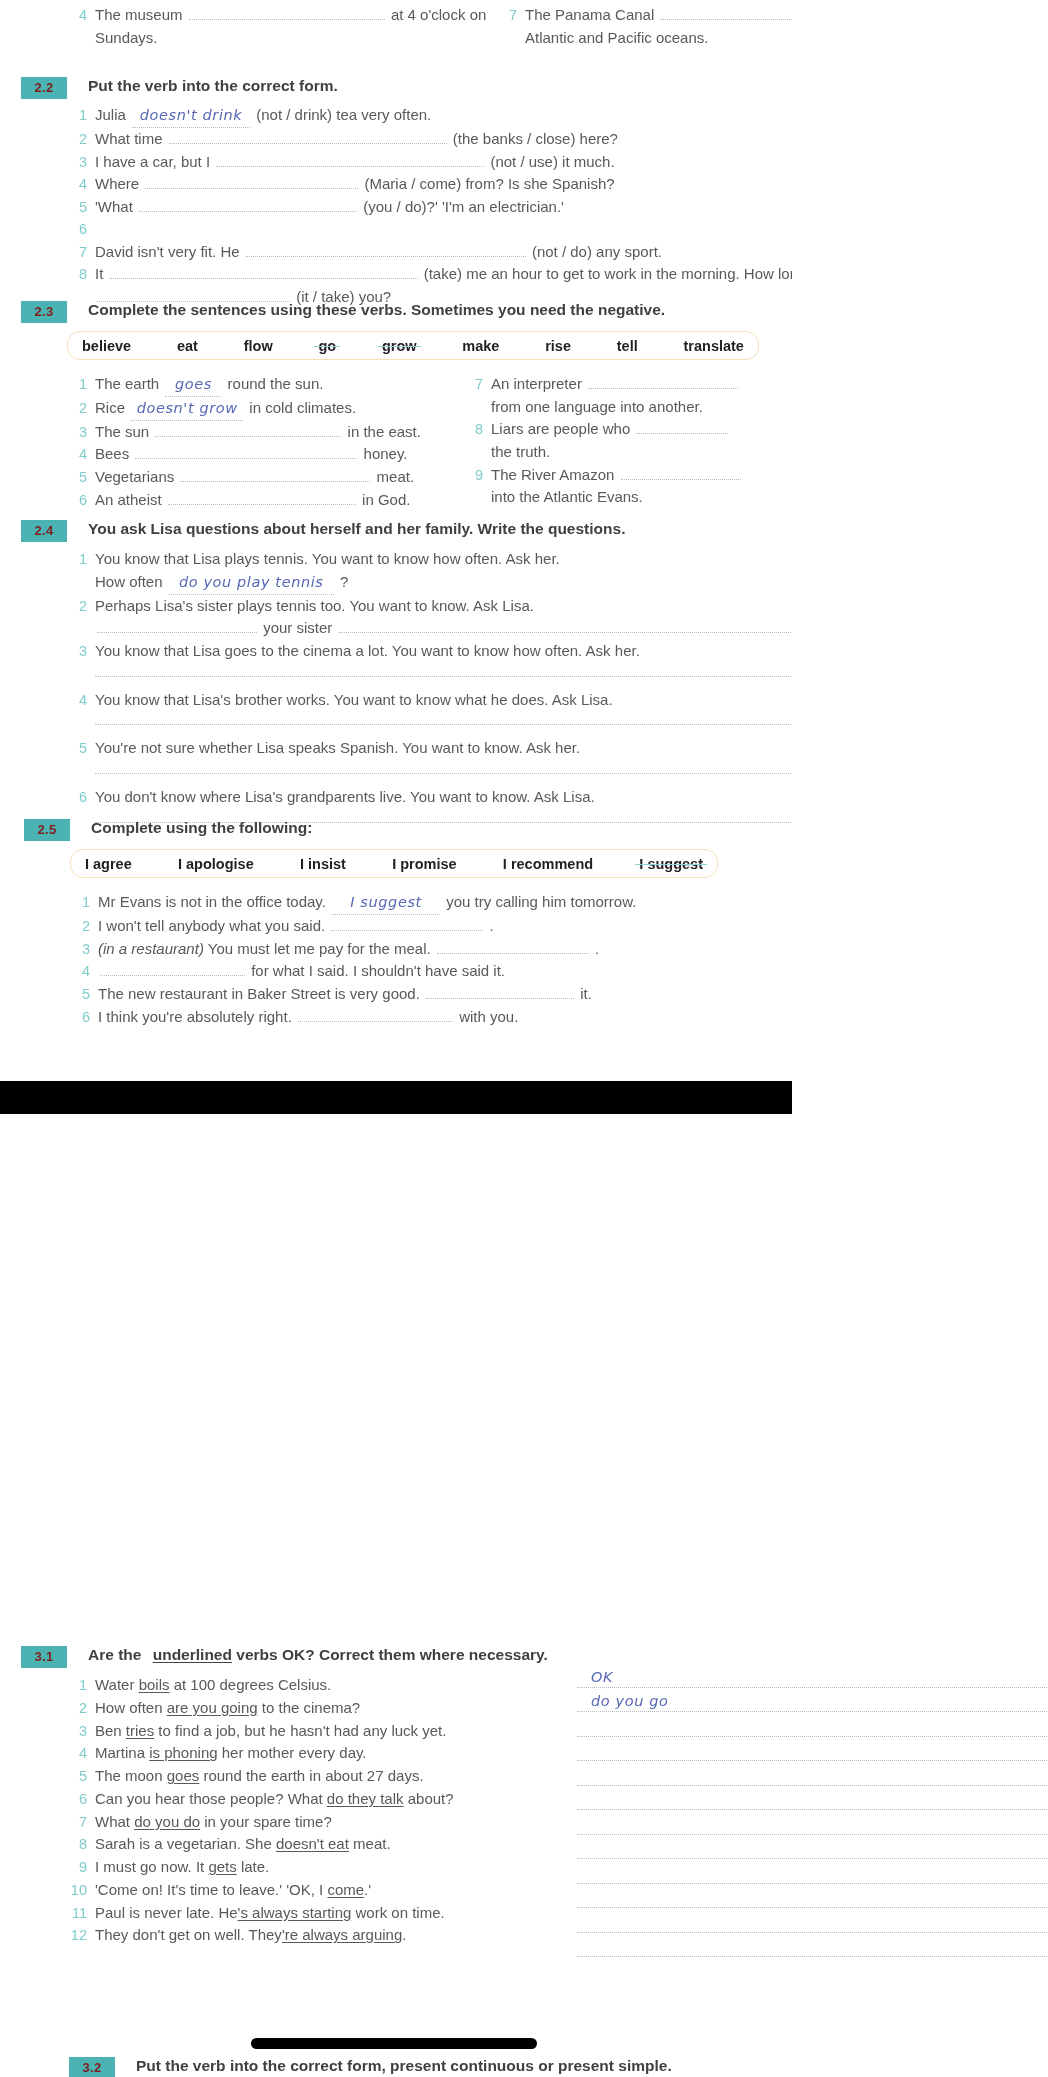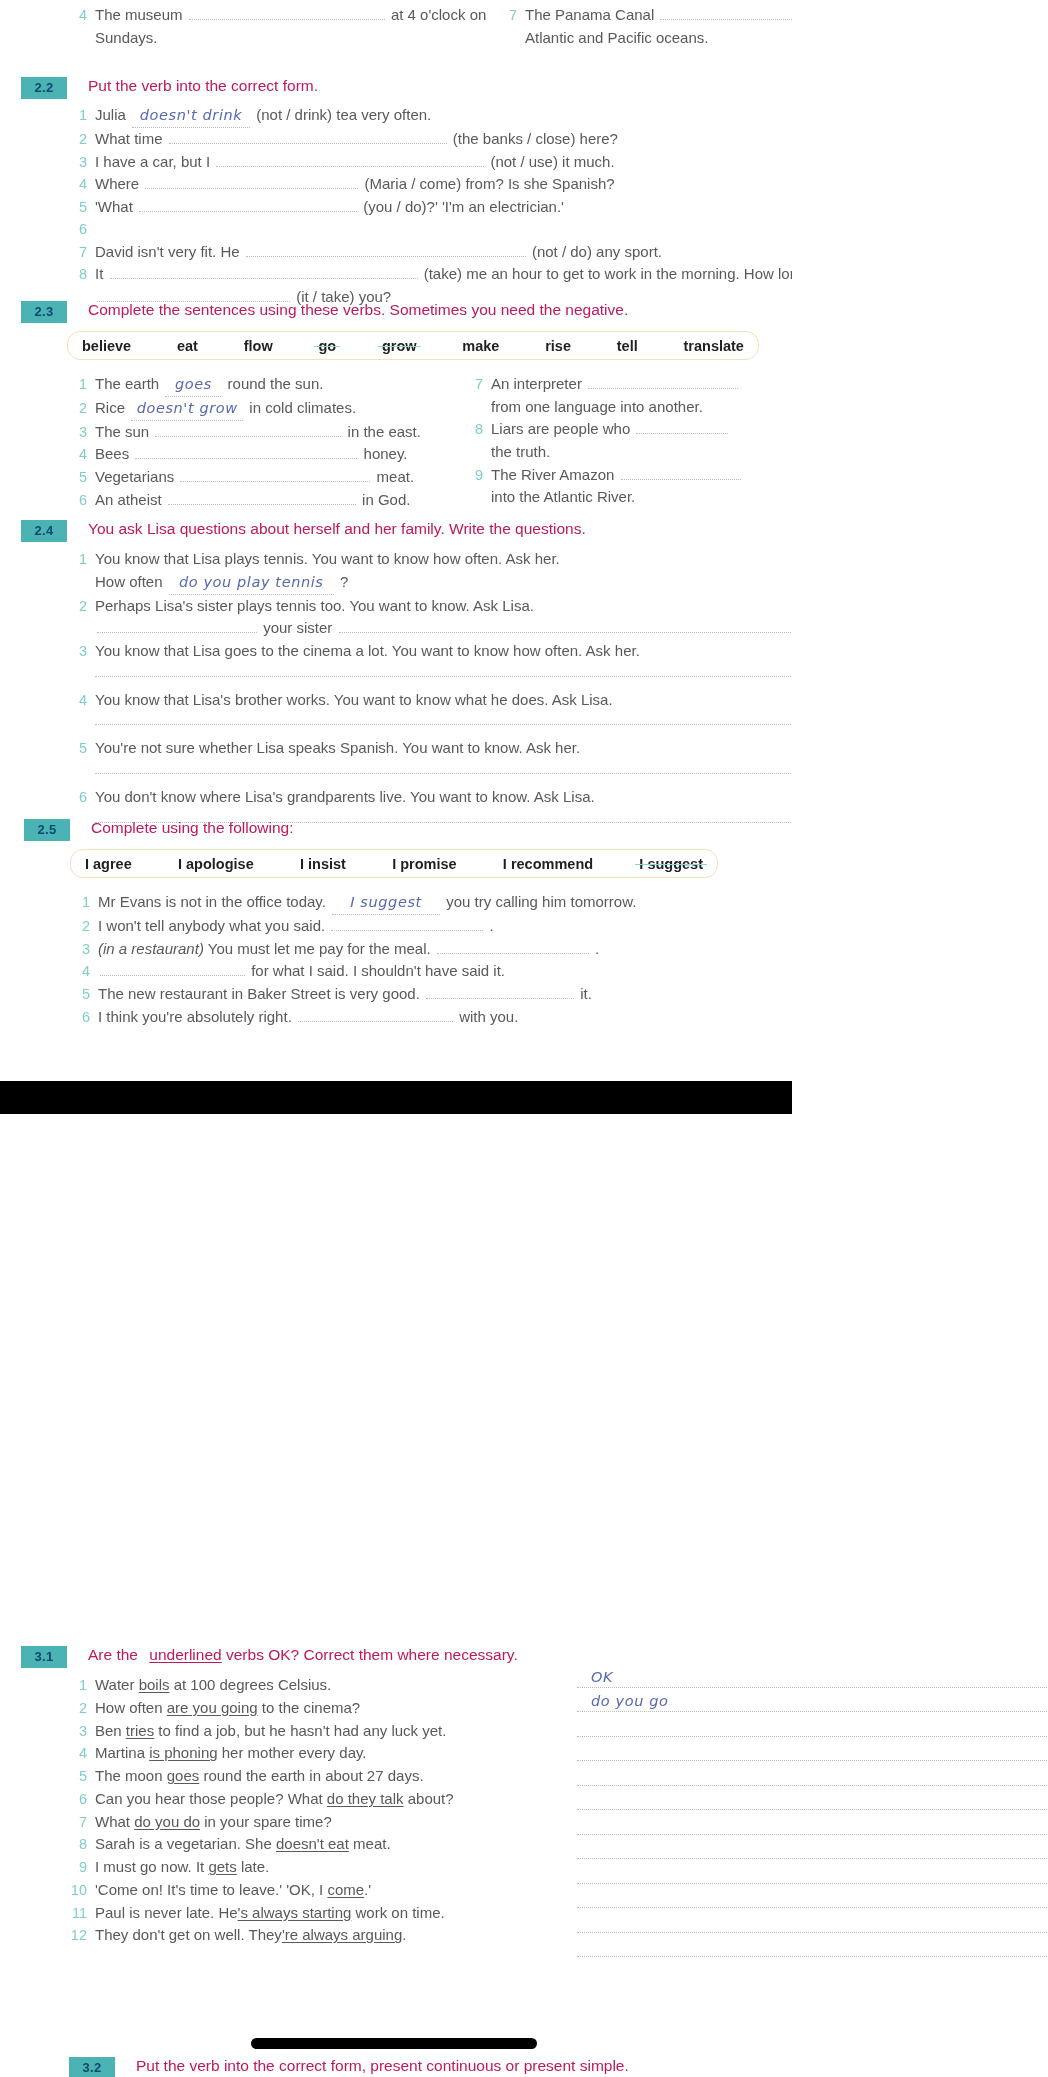--- a/index.html
+++ b/index.html
@@ -31,33 +31,33 @@
   
   .sec-row {
     position: relative;
     display: flex;
     align-items: flex-start;
   }
   .badge {
     width: 46px;
     height: 22px;
     background: #4bb3b3;
-    color: #0c4a6e;
+    color: #7f1d1d;
     font-weight: bold;
     font-size: 13px;
     line-height: 22px;
     text-align: center;
     letter-spacing: 0.3px;
     flex: 0 0 auto;
     margin-top: 1px;
   }
   .sec-title {
-    font-weight: normal;
+    font-weight: bold;
     font-size: 15.5px;
-    color: #be185d;
+    color: #404040;
     margin-left: 21px;
     line-height: 1.25;
     white-space: nowrap;
   }
   .sec-title u { text-decoration: underline; text-underline-offset: 2px; margin-left: 7px; }
 
   
   .items { margin-left: 67px; margin-top: 3px; }
   .item {
     display: flex;
@@ -381,21 +381,21 @@
           <div class="cont">the truth.</div>
         </div>
         <div>
           <div class="item">
             <span class="num">9</span>
             <span class="body">
               <span>The River Amazon</span>
               <span class="blank" style="width:120px"></span>
             </span>
           </div>
-          <div class="cont">into the Atlantic River.</div>
+          <div class="cont">into the Atlantic Evans.</div>
         </div>
       </div>
     </div>
   </div>
 
   <div style="position:absolute; left:21px; top:519px;">
     <div class="sec-row">
       <div class="badge">2.4</div>
       <div class="sec-title">You ask Lisa questions about herself and her family.  Write the questions.</div>
     </div>

